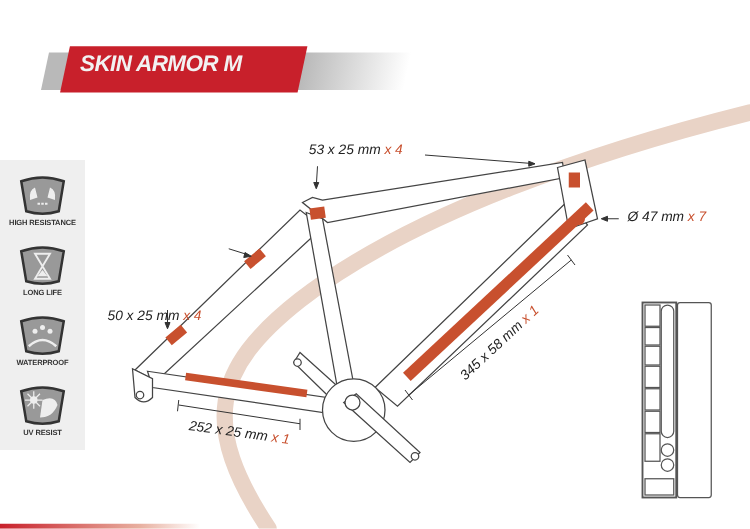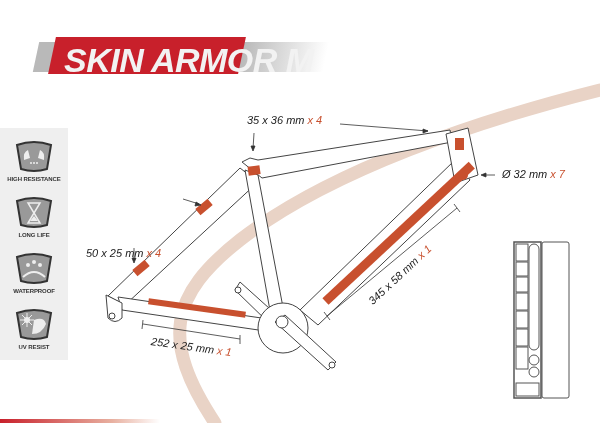--- a/index.html
+++ b/index.html
@@ -1,21 +1,21 @@
 <!DOCTYPE html>
 <html><head>
 <meta charset="utf-8">
 <style>
   html, body { margin:0; padding:0; }
   body { width:600px; height:423px; background:#ffffff; position:relative; overflow:hidden; font-family:"Liberation Sans", sans-serif; }
   .title-wrap { position:absolute; left:36px; top:37px; width:260px; height:34px; }
   .title-grey-left { position:absolute; left:0; top:5px; width:20px; height:30px; background:#b9b9b9; transform:skewX(-12deg); }
   .title-grey-right { position:absolute; left:200px; top:5px; width:90px; height:30px; background:linear-gradient(90deg,#b5b5b5,#ffffff); transform:skewX(-12deg); }
   .title-red { position:absolute; left:16px; top:0; width:190px; height:37px; background:#c8202b; transform:skewX(-12deg); }
-  .title-text { position:absolute; left:28px; top:4px; color:#f2f2f2; font-weight:bold; font-style:italic; font-size:34px; letter-spacing:-0.5px; white-space:nowrap; }
+  .title-text { position:absolute; left:28px; top:4px; color:#f2f2f2; font-weight:bold; font-style:italic; font-size:18px; letter-spacing:-0.5px; white-space:nowrap; }
   .side-panel { position:absolute; left:0; top:128px; width:68px; height:232px; background:#efefef; }
   .feature { position:absolute; left:0; width:68px; text-align:center; }
   .feature svg { display:block; margin:0 auto; }
   .feature-label { font-size:6px; font-weight:bold; color:#333; margin-top:2px; letter-spacing:-0.1px; white-space:nowrap; }
   .diagram { position:absolute; left:0; top:0; }
   .label { position:absolute; font-style:italic; font-size:11px; color:#222; white-space:nowrap; }
   .label .qty { color:#c8502e; }
   .bottom-bar { position:absolute; left:0; top:419px; width:160px; height:4px; background:linear-gradient(90deg,#c8202b,#e8b0a0 70%,#ffffff); }
 </style>
 </head>
@@ -100,24 +100,24 @@
     <rect x="516" y="329" width="12" height="17"></rect>
     <rect x="516" y="347" width="12" height="22"></rect>
     <rect x="529" y="244" width="10" height="106" rx="5"></rect>
     <circle cx="534" cy="360" r="5"></circle>
     <circle cx="534" cy="372" r="5"></circle>
     <rect x="516" y="383" width="23" height="13"></rect>
   </g>
 </svg>
 
 <div class="label" style="left:247px; top:114px;">
-  <span>35 x 36 mm</span><span class="qty"> x 4</span>
+  <span>53 x 25 mm</span><span class="qty"> x 4</span>
 </div>
 <div class="label" style="left:502px; top:168px;">
-  <span>Ø 32 mm</span><span class="qty"> x 7</span>
+  <span>Ø 47 mm</span><span class="qty"> x 7</span>
 </div>
 <div class="label" style="left:86px; top:207px;margin-top:40px;">
   <span>50 x 25 mm</span><span class="qty"> x 4</span>
 </div>
 <div class="label" style="left:152px; top:335px; transform:rotate(8deg); transform-origin:left top;">
   <span>252 x 25 mm</span><span class="qty"> x 1</span>
 </div>
 <div class="label" style="left:366px; top:298px; transform:rotate(-43deg); transform-origin:left top;">
   <span>345 x 58 mm</span><span class="qty"> x 1</span>
 </div>

